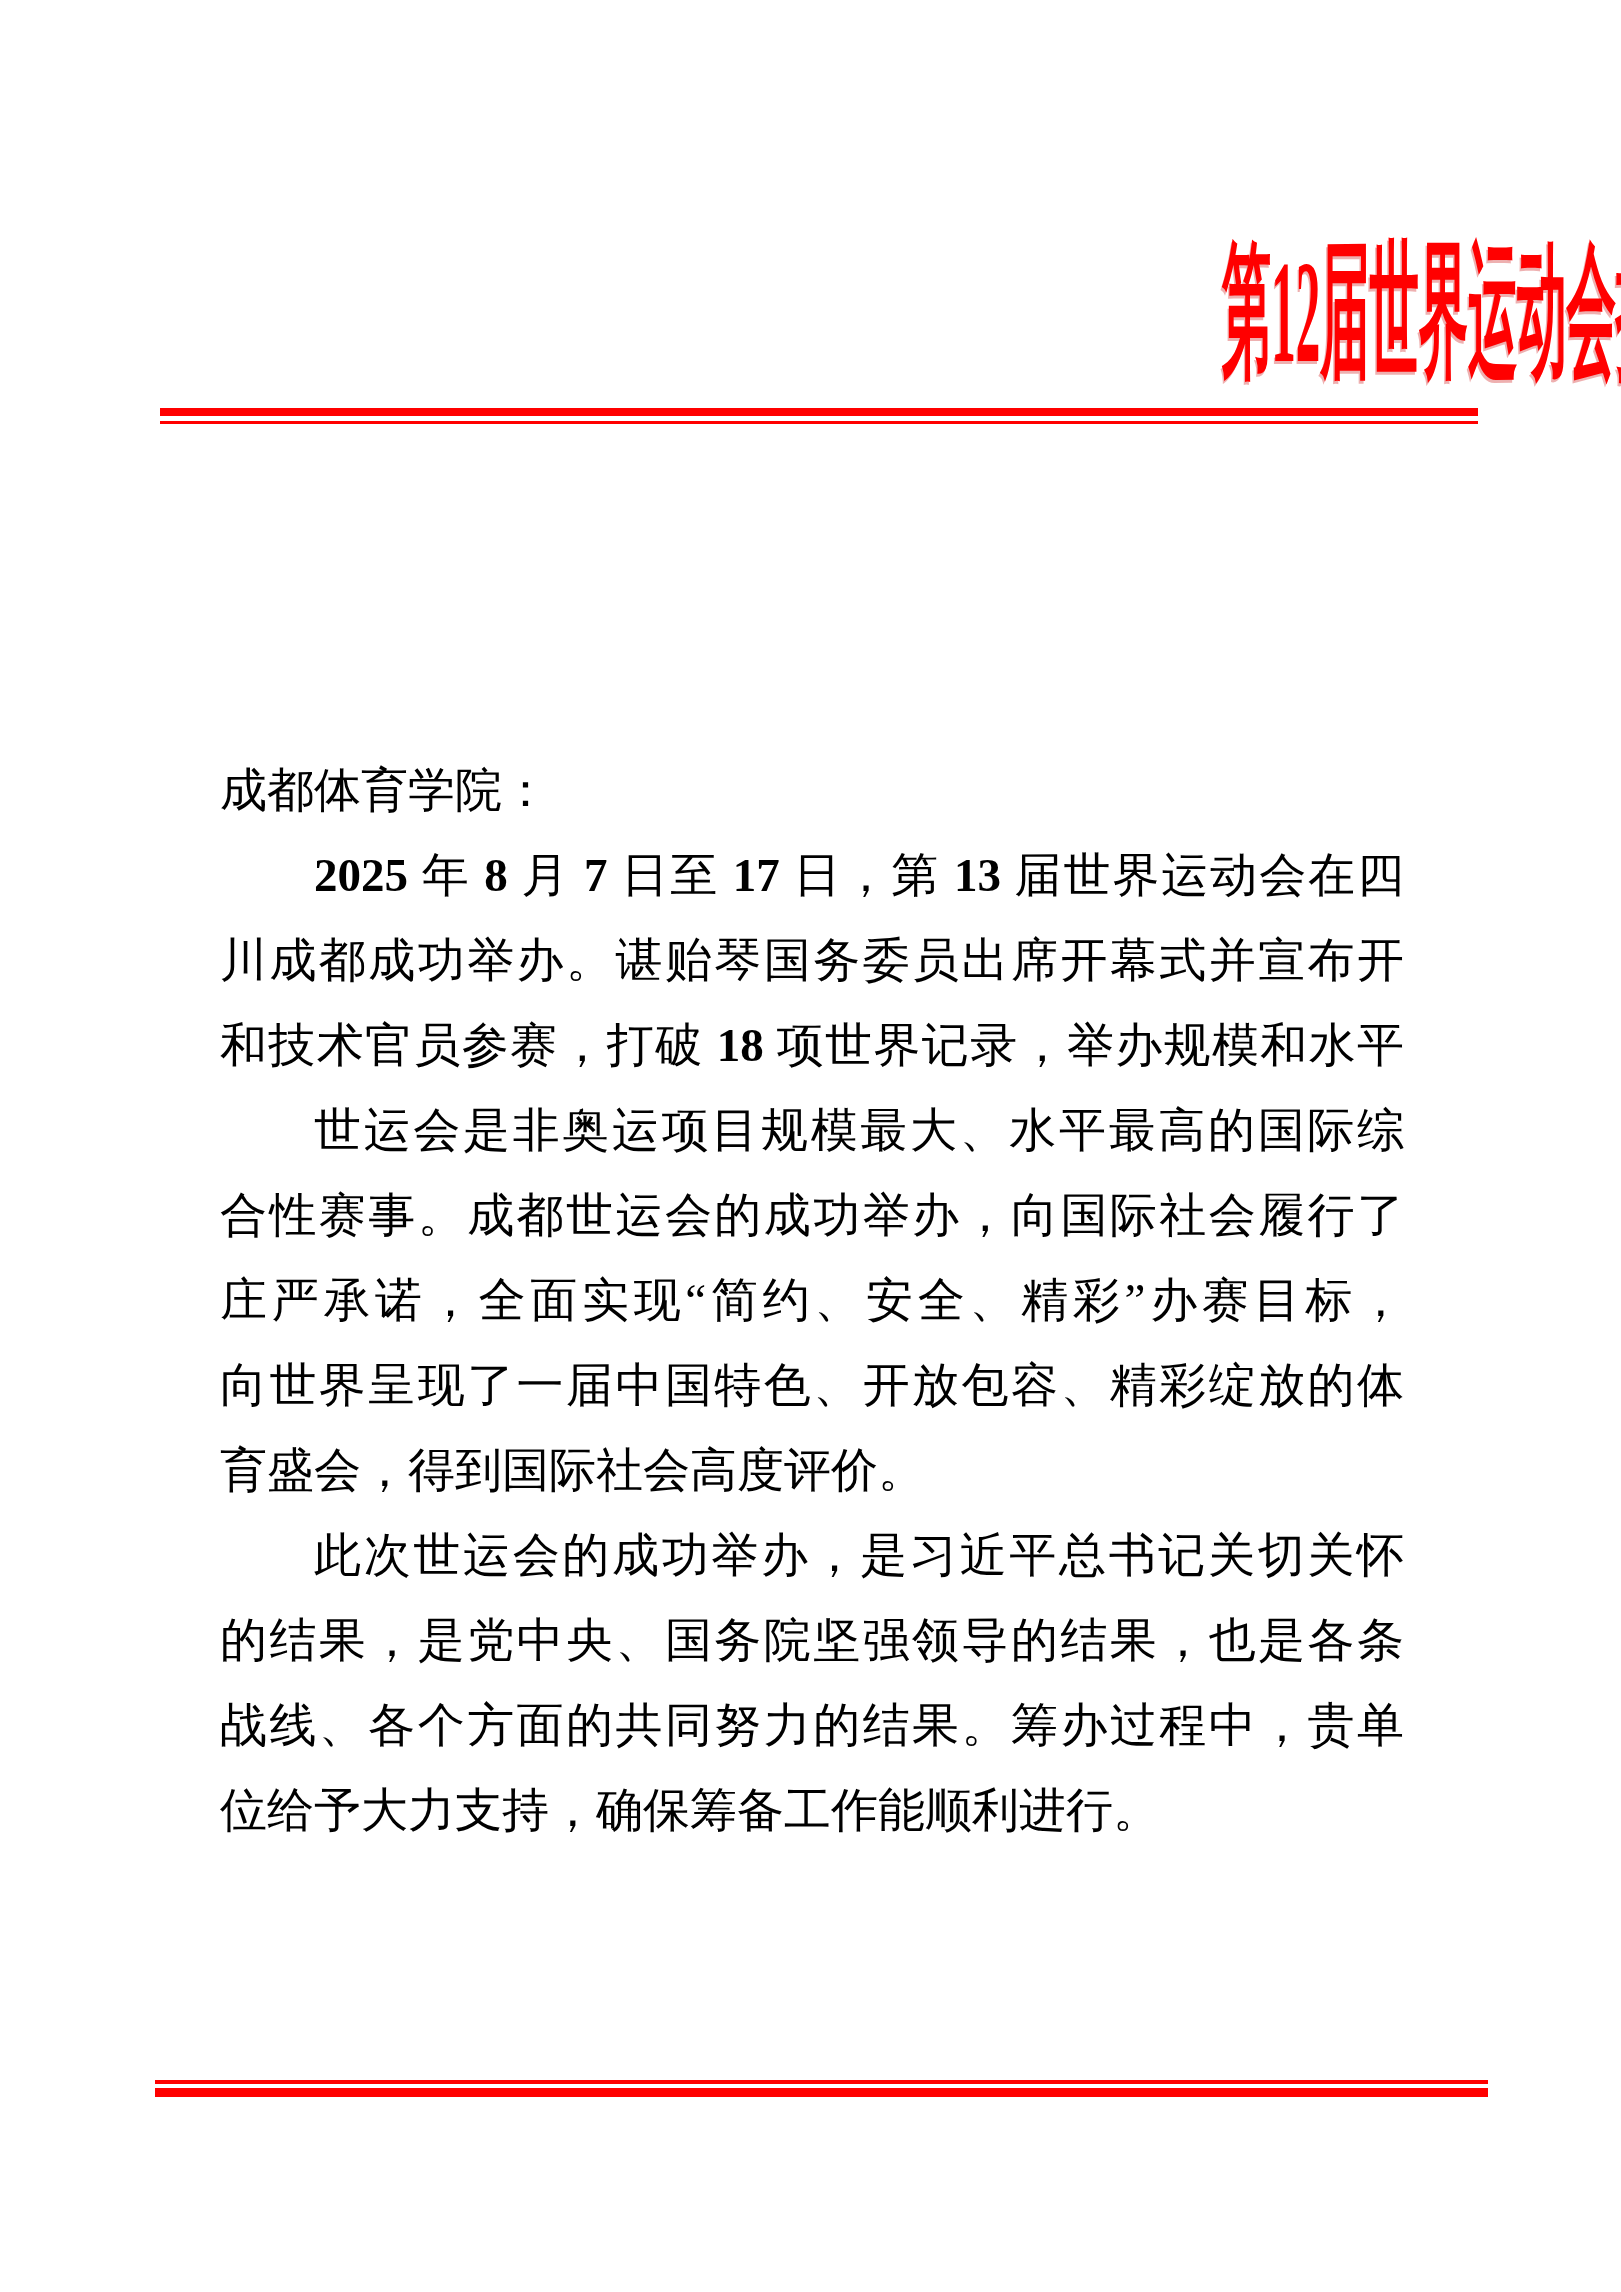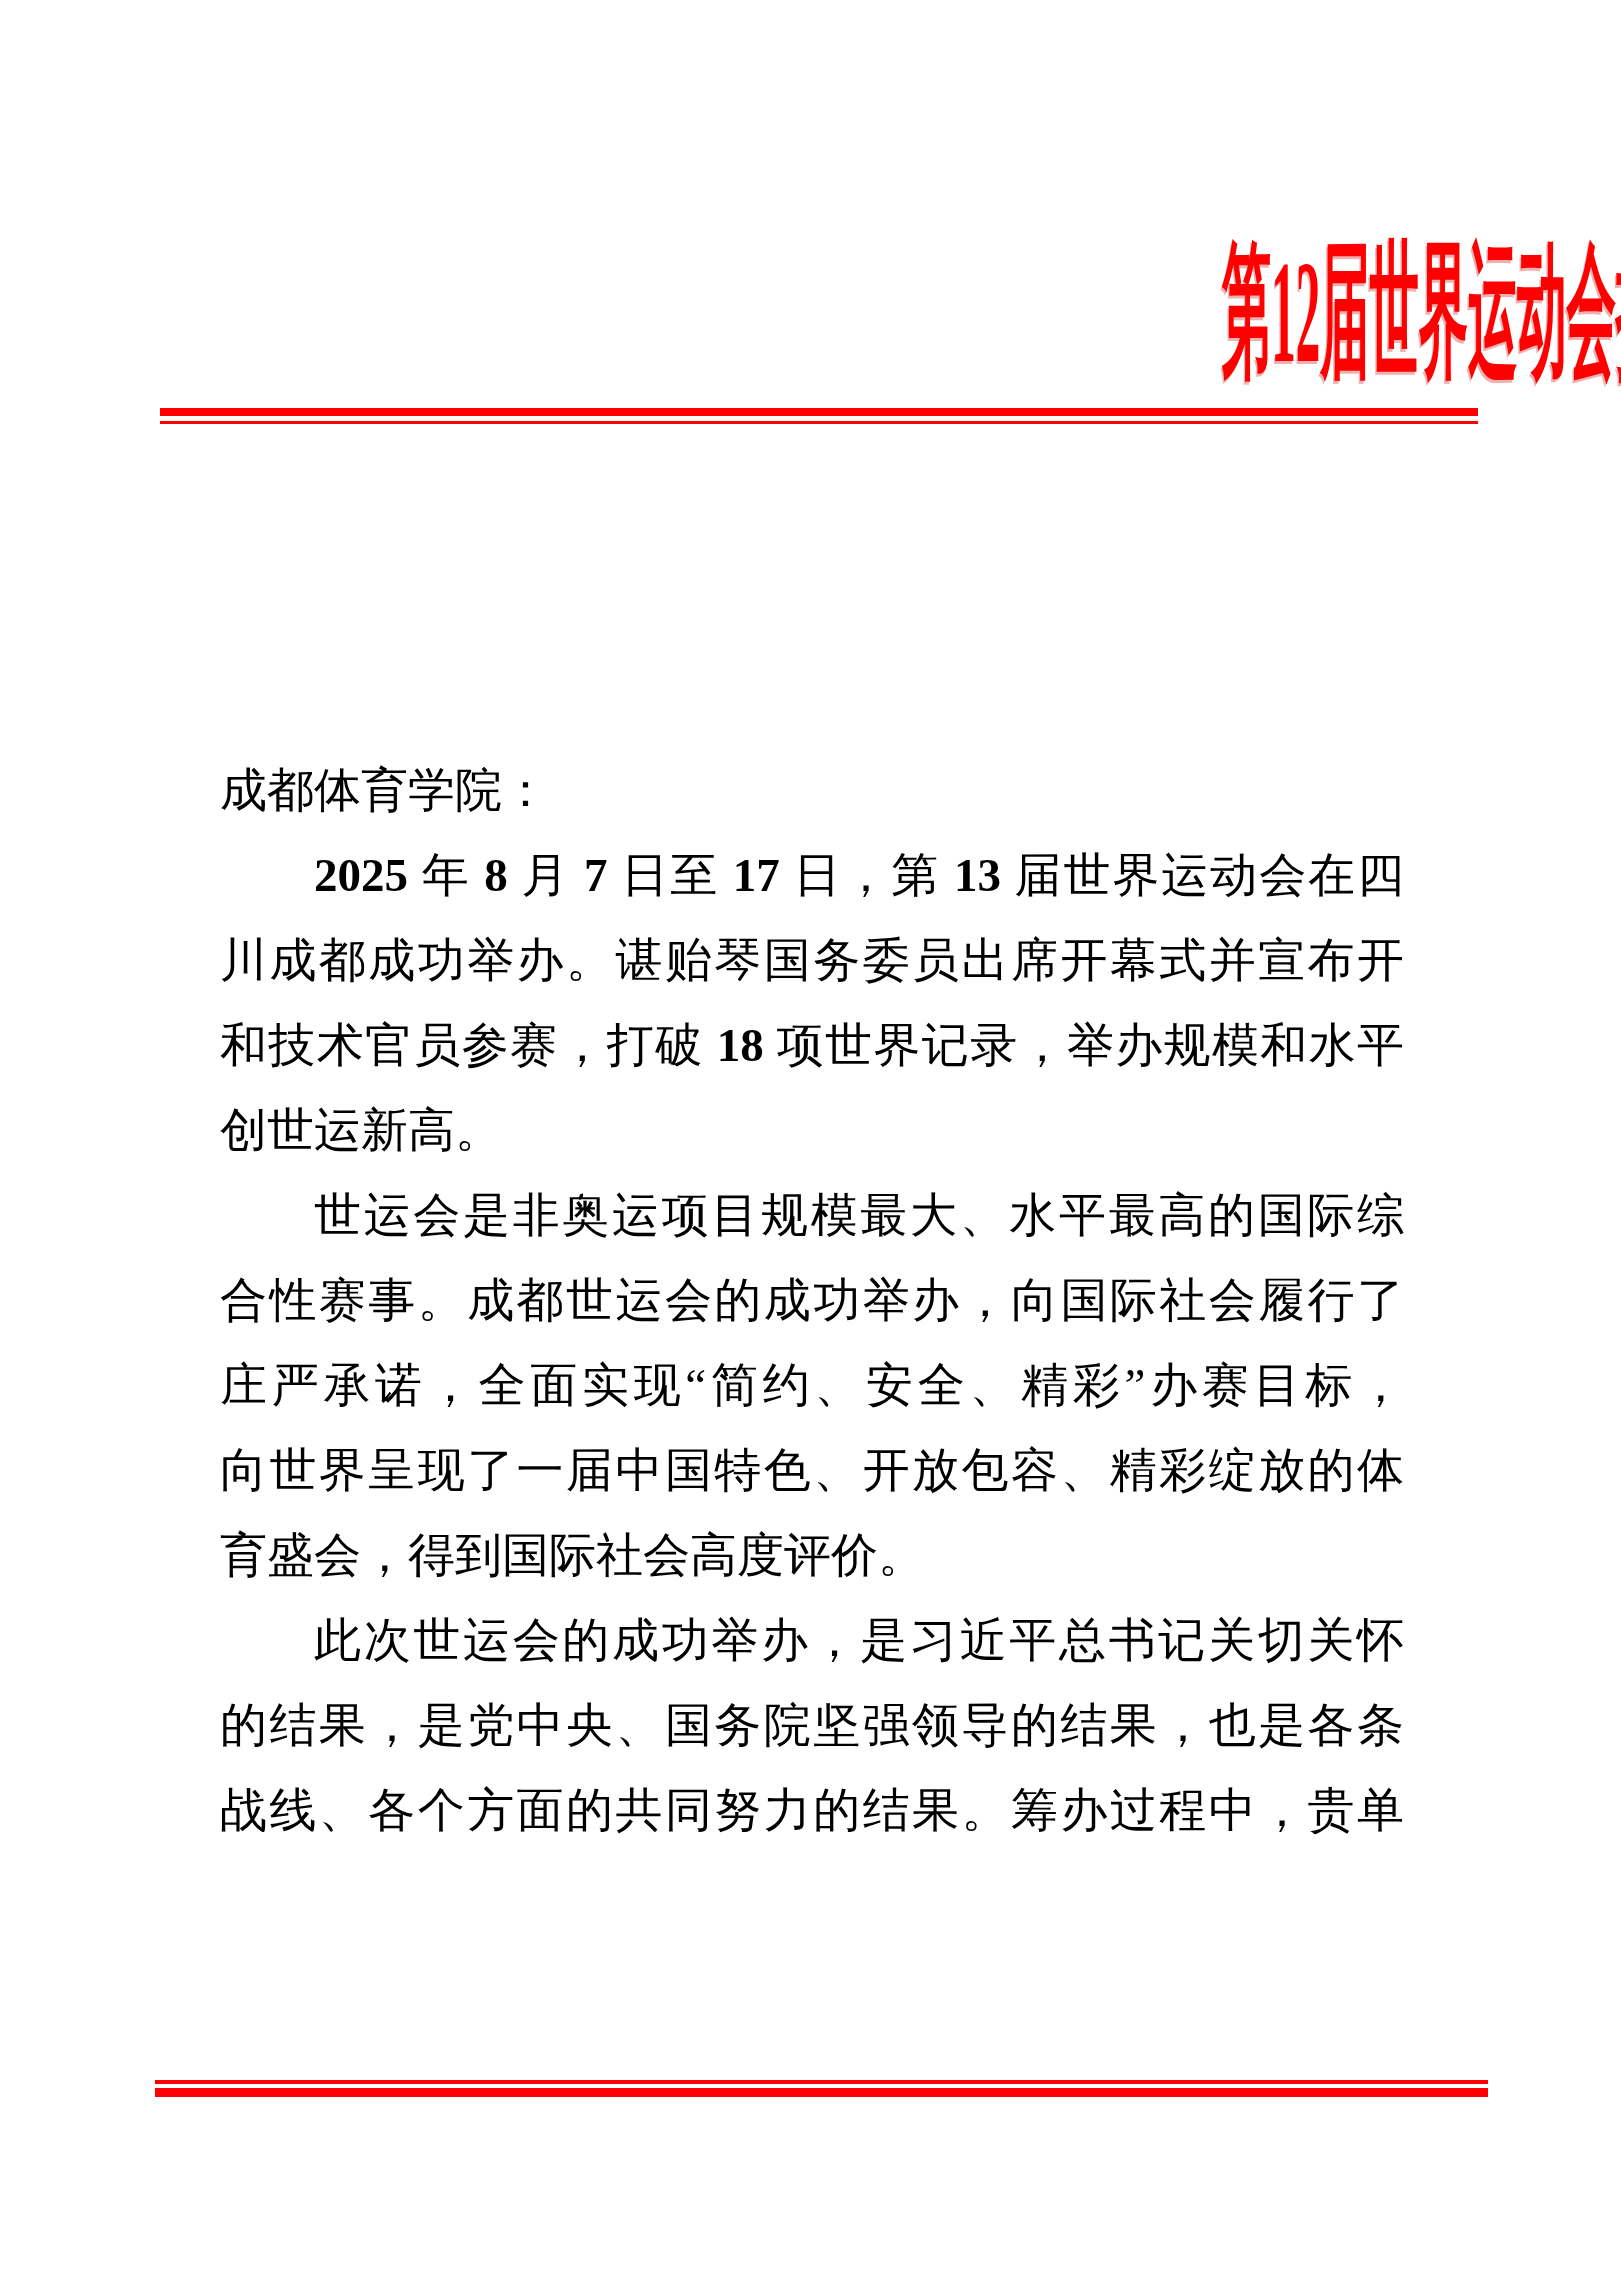--- a/index.html
+++ b/index.html
@@ -67,29 +67,29 @@
     <div class="thick"></div>
     <div class="thin"></div>
   </div>
 
 
   <div class="body-text">
       <div class="doc-line">成都体育学院：</div>
       <div class="doc-line just ind"><span class="num">2025</span> 年 <span class="num">8</span> 月 <span class="num">7</span> 日至 <span class="num">17</span> 日，第 <span class="num">13</span> 届世界运动会在四</div>
       <div class="doc-line just">川成都成功举办。谌贻琴国务委员出席开幕式并宣布开</div>
       <div class="doc-line just">和技术官员参赛，打破 <span class="num">18</span> 项世界记录，举办规模和水平</div>
-      <div class="doc-line">创世运新高。</div>
       <div class="doc-line just ind">世运会是非奥运项目规模最大、水平最高的国际综</div>
       <div class="doc-line just">合性赛事。成都世运会的成功举办，向国际社会履行了</div>
       <div class="doc-line just">庄严承诺，全面实现“简约、安全、精彩”办赛目标，</div>
       <div class="doc-line just">向世界呈现了一届中国特色、开放包容、精彩绽放的体</div>
       <div class="doc-line">育盛会，得到国际社会高度评价。</div>
       <div class="doc-line just ind">此次世运会的成功举办，是习近平总书记关切关怀</div>
       <div class="doc-line just">的结果，是党中央、国务院坚强领导的结果，也是各条</div>
       <div class="doc-line just">战线、各个方面的共同努力的结果。筹办过程中，贵单</div>
+      <div class="doc-line">位给予大力支持，确保筹备工作能顺利进行。</div>
     </div>
 
   <div class="rule bottom">
     <div class="thin"></div>
     <div class="thick"></div>
   </div>
 
 </div>
 
 

